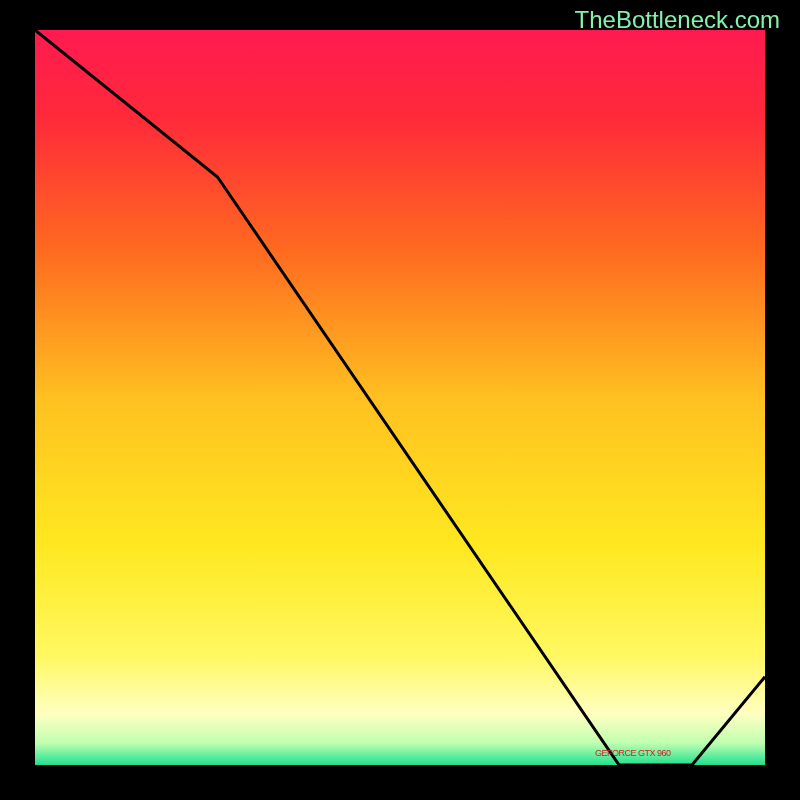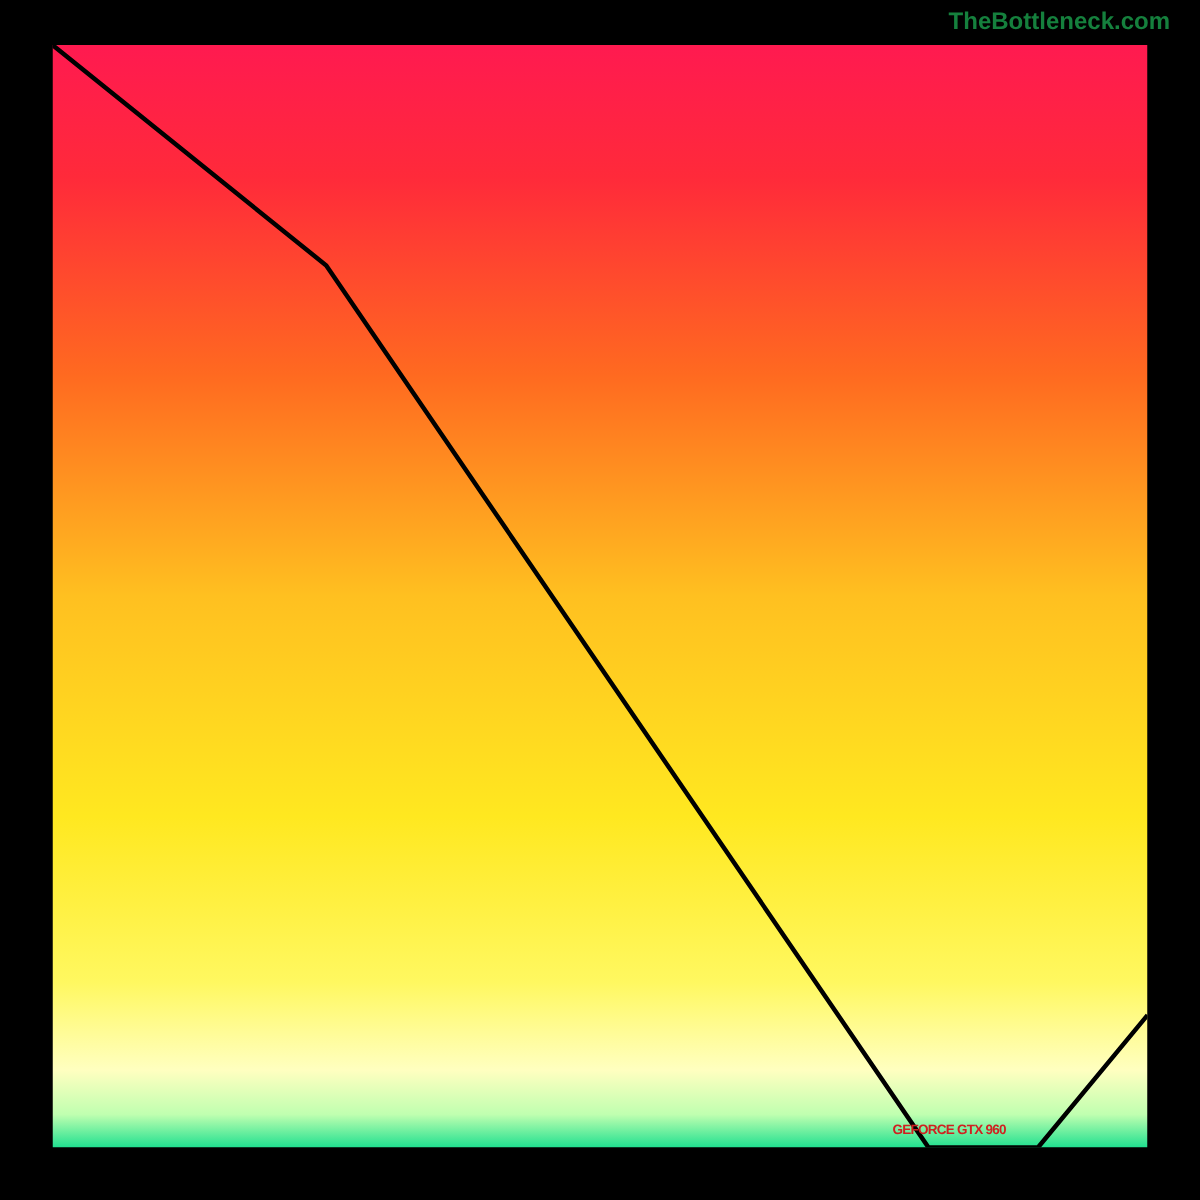--- a/index.html
+++ b/index.html
@@ -8,23 +8,23 @@
     height: 800px;
     background: #000;
     position: relative;
     font-family: Arial, sans-serif;
     overflow: hidden;
   }
   .attribution {
     position: absolute;
     top: 6px;
     right: 20px;
-    color: #15803d;
-    font-size: 16px;
-    font-weight: 700;
+    color: #86efac;
+    font-size: 24px;
+    font-weight: 400;
     z-index: 10;
   }
   .frame {
     position: absolute;
     left: 35px;
     top: 30px;
     width: 730px;
     height: 735px;
     background: #000;
   }
@@ -40,21 +40,21 @@
     left: 0;
     top: 0;
     width: 100%;
     height: 100%;
     z-index: 5;
   }
   .annotation {
     position: absolute;
     color: #d02020;
     font-size: 9px;
-    font-weight: bold;
+    font-weight: normal;
     letter-spacing: -0.5px;
     z-index: 6;
     white-space: nowrap;
   }
 </style>
 </head>
 <body>
 
 <div class="attribution">TheBottleneck.com</div>
 

